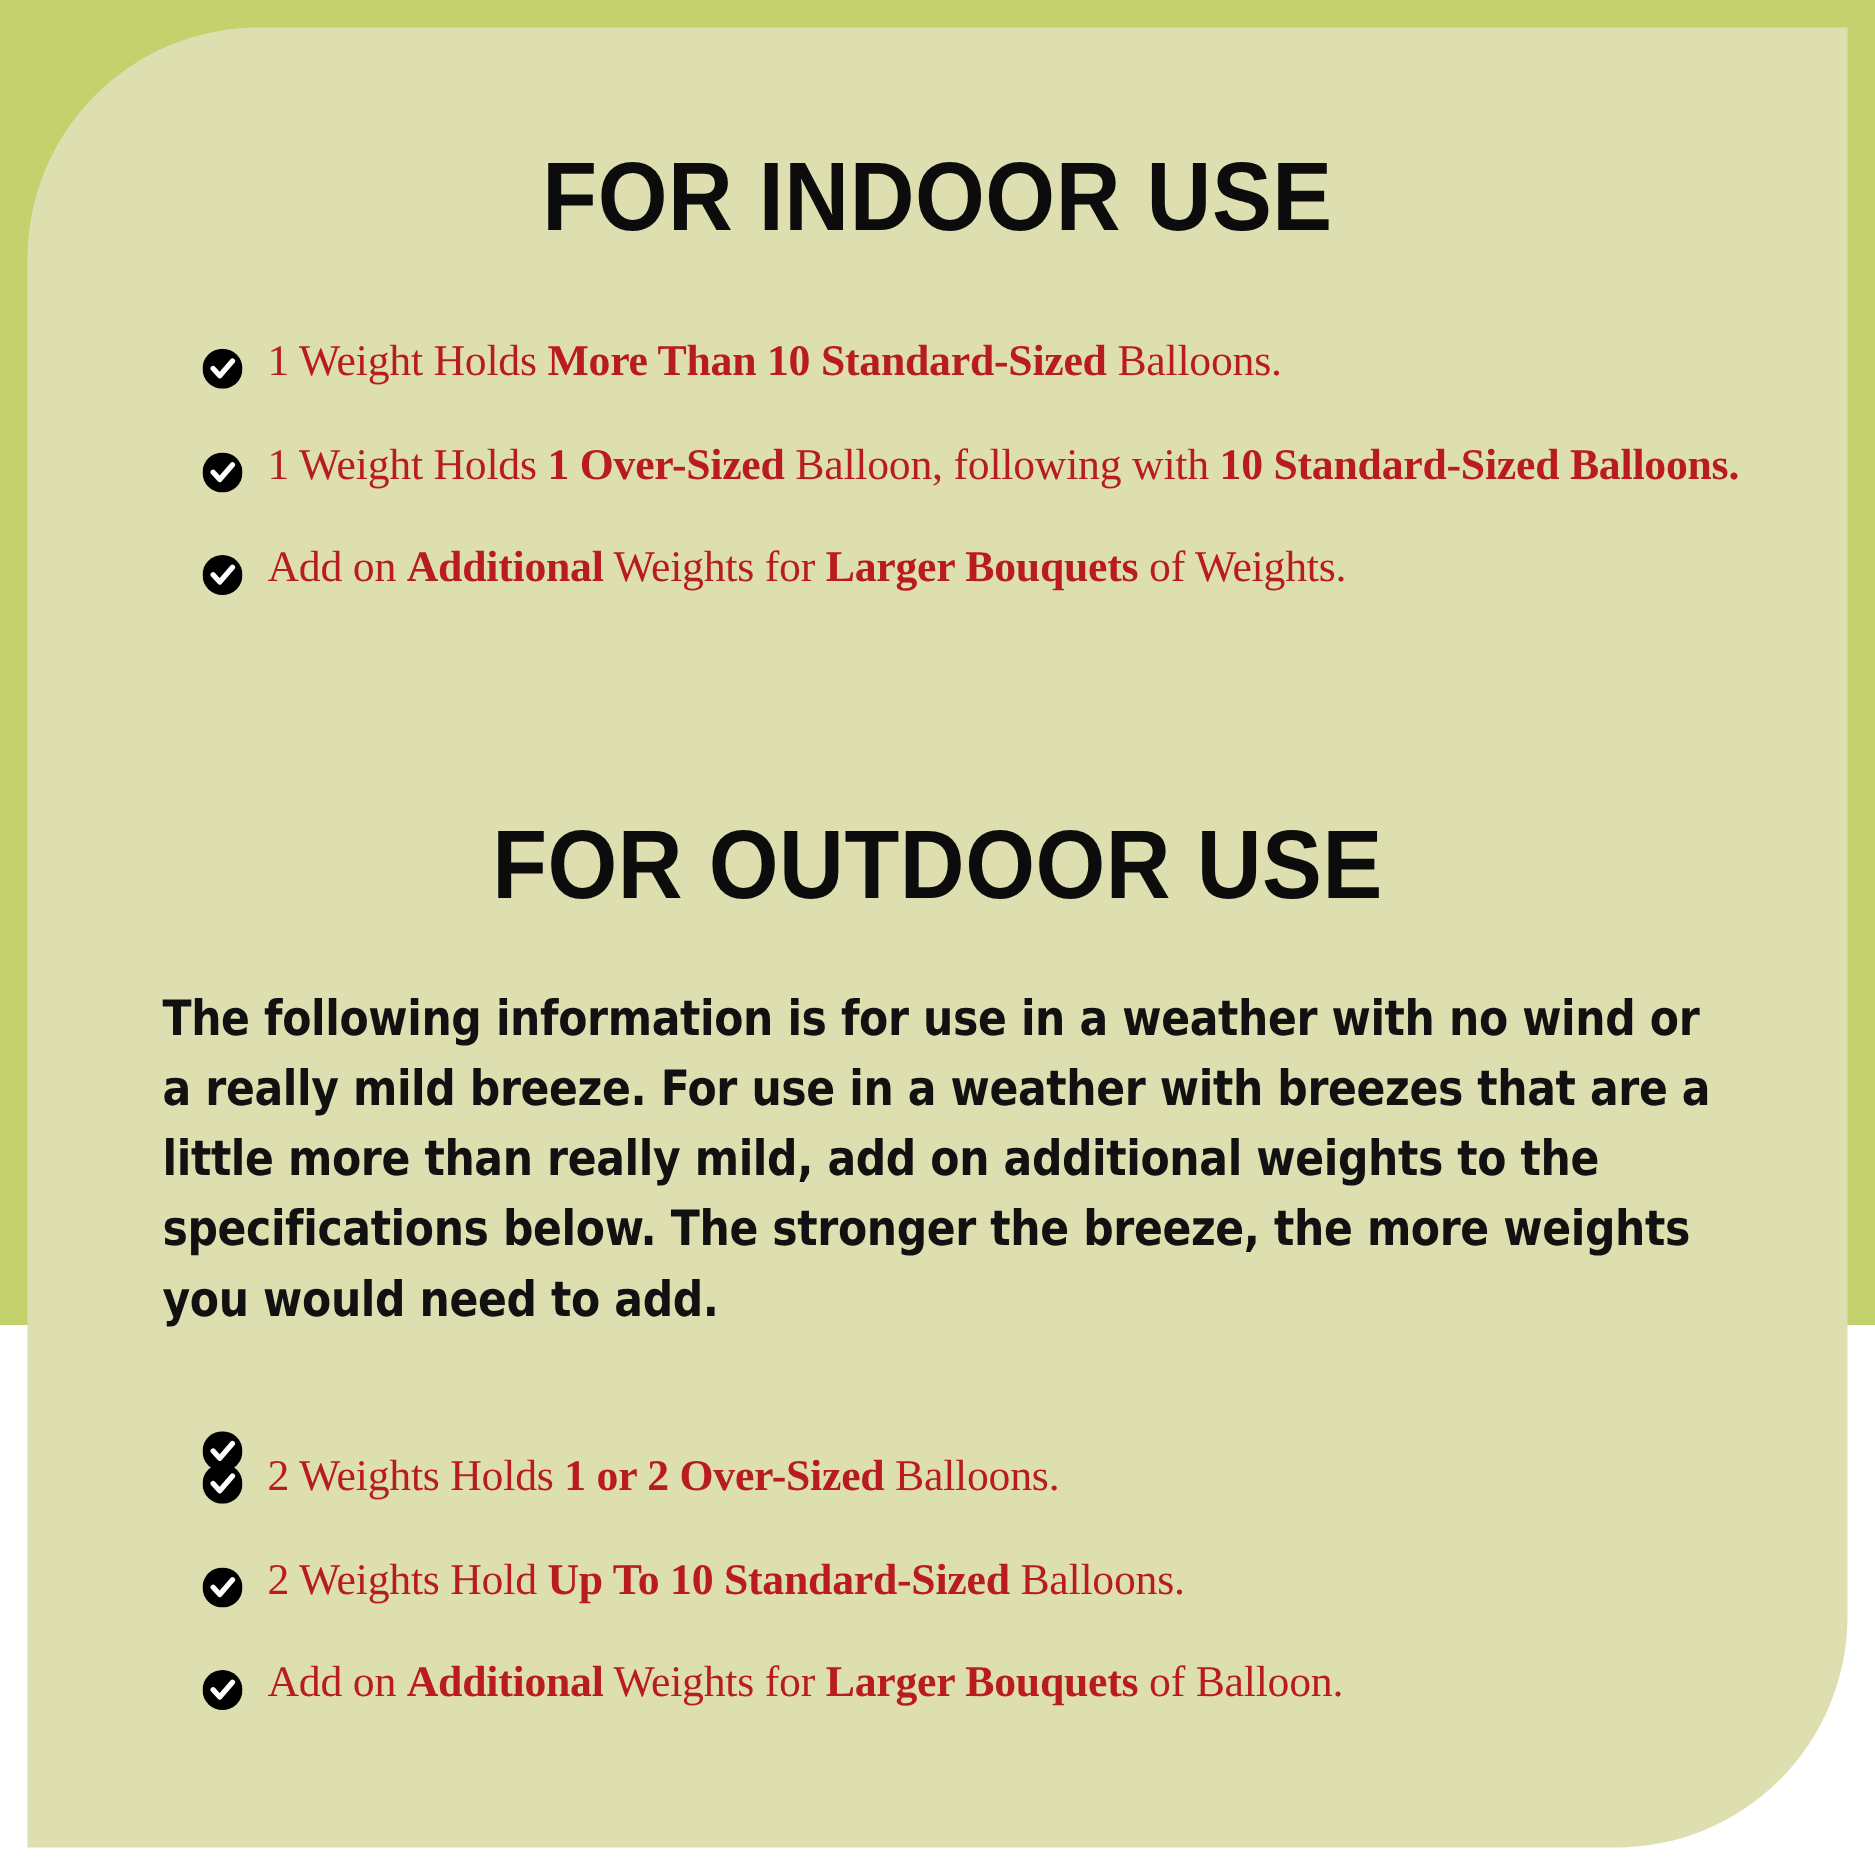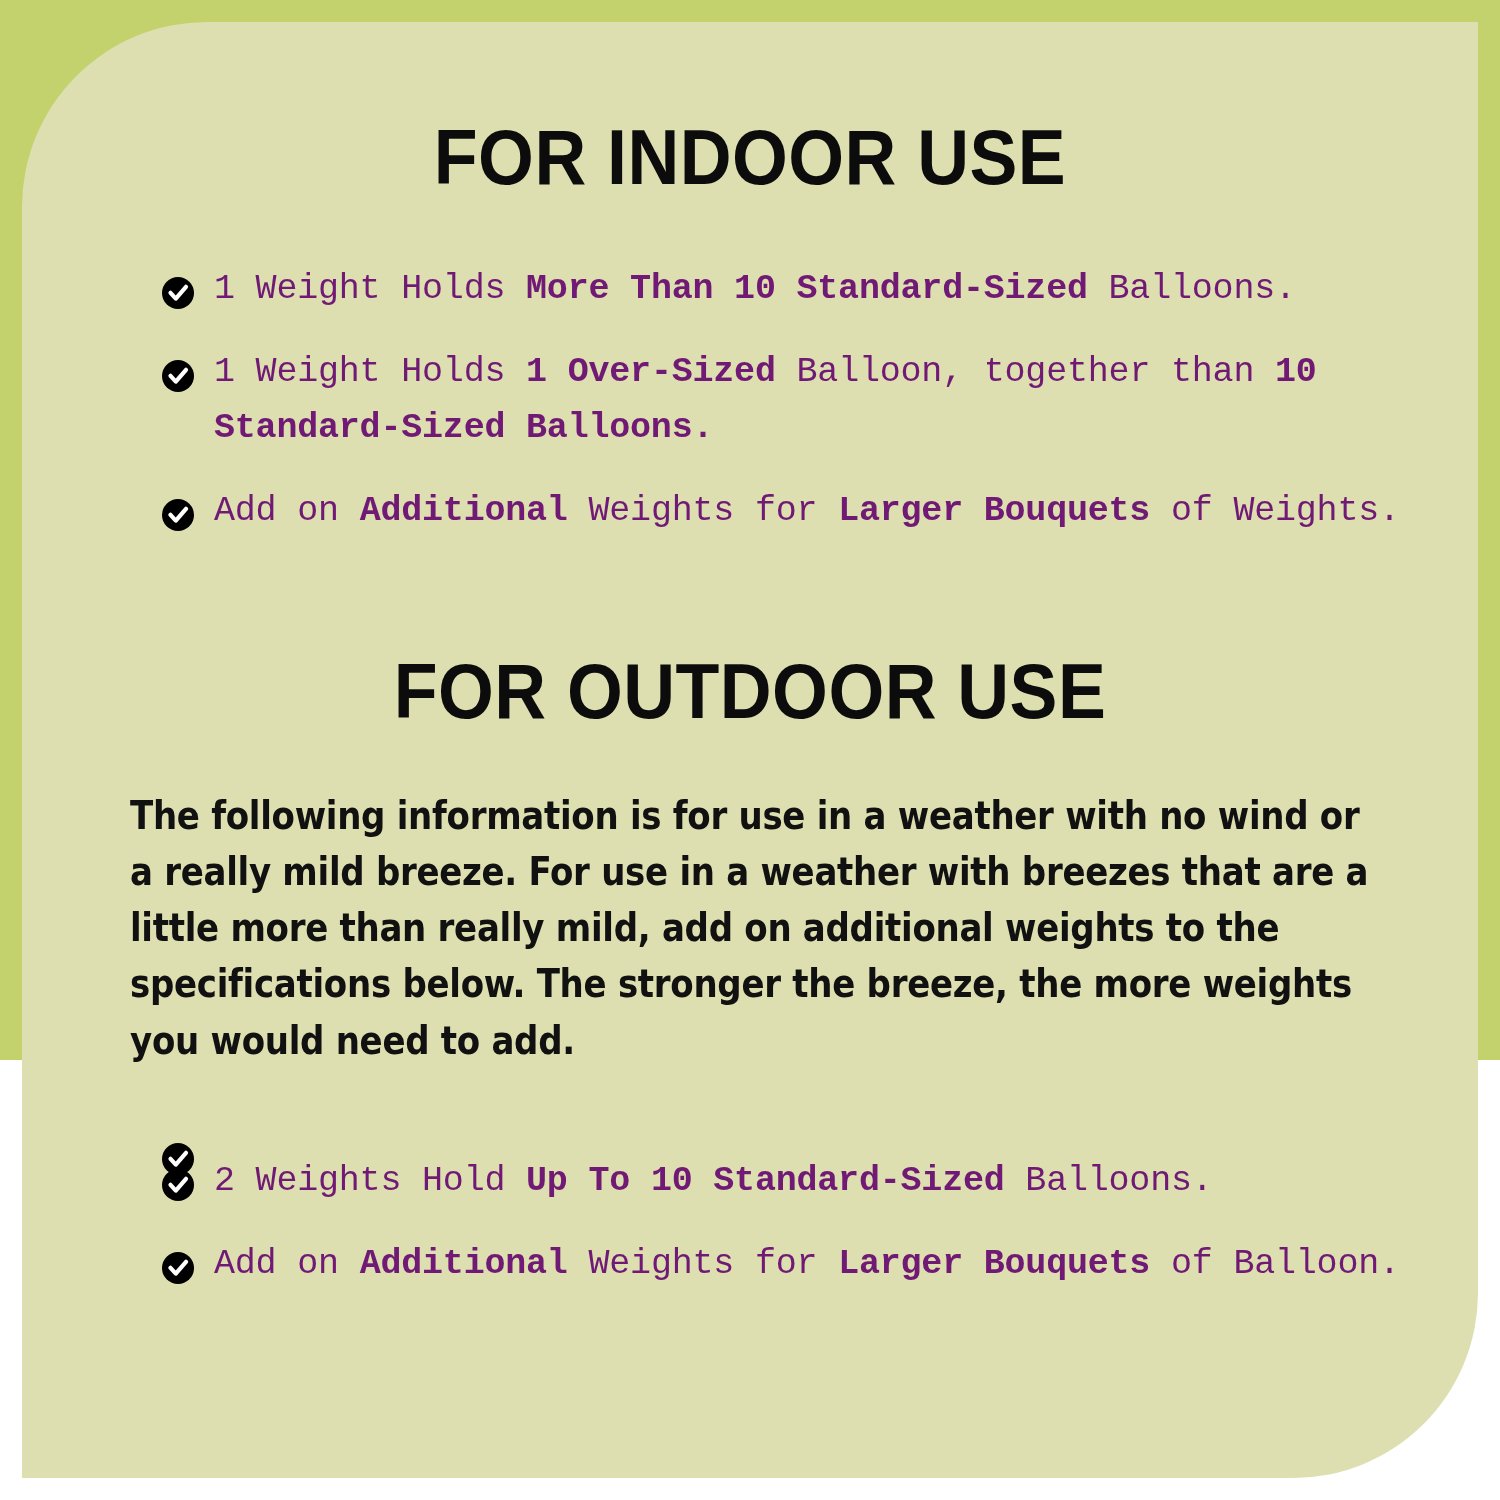--- a/index.html
+++ b/index.html
@@ -78,24 +78,24 @@
   #outdoor-list {
     left: 140px;
     top: 1105px;
     width: 1300px;
   }
 
   .bullet-item {
     position: relative;
     padding-left: 52px;
     margin-bottom: 26px;
-    font-family: Liberation Mono, monospace;
+    font-family: Liberation Serif, serif;
     font-size: 35px;
     line-height: 1.62;
-    color: #701a75;
+    color: #b91c1c;
     letter-spacing: -0.2px;
   }
 
   #outdoor-list .bullet-item {
     margin-bottom: 26px;
   }
 
   .check-icon {
     position: absolute;
     left: 0;
@@ -134,39 +134,43 @@
     <div id="heading-indoor" class="heading">FOR INDOOR USE</div>
 
     <ul id="indoor-list" class="bullet-list">
         <li class="bullet-item"><span class="check-icon"><svg viewBox="0 0 32 32" width="32" height="32" aria-hidden="true">
               <circle cx="16" cy="16" r="16" fill="#000000"></circle>
               <path d="M8.5 15.8 L13.8 21.6 L24 9.8" fill="none" stroke="#ffffff" stroke-width="4.2" stroke-linecap="round" stroke-linejoin="round"></path>
             </svg></span><span class="bullet-text"><span>1 Weight Holds </span><b>More Than 10 Standard-Sized</b><span> Balloons.</span></span></li>
         <li class="bullet-item"><span class="check-icon"><svg viewBox="0 0 32 32" width="32" height="32" aria-hidden="true">
               <circle cx="16" cy="16" r="16" fill="#000000"></circle>
               <path d="M8.5 15.8 L13.8 21.6 L24 9.8" fill="none" stroke="#ffffff" stroke-width="4.2" stroke-linecap="round" stroke-linejoin="round"></path>
-            </svg></span><span class="bullet-text"><span>1 Weight Holds </span><b>1 Over-Sized</b><span> Balloon, together than </span><b>10 Standard-Sized Balloons.</b></span></li>
+            </svg></span><span class="bullet-text"><span>1 Weight Holds </span><b>1 Over-Sized</b><span> Balloon, following with </span><b>10 Standard-Sized Balloons.</b></span></li>
         <li class="bullet-item"><span class="check-icon"><svg viewBox="0 0 32 32" width="32" height="32" aria-hidden="true">
               <circle cx="16" cy="16" r="16" fill="#000000"></circle>
               <path d="M8.5 15.8 L13.8 21.6 L24 9.8" fill="none" stroke="#ffffff" stroke-width="4.2" stroke-linecap="round" stroke-linejoin="round"></path>
             </svg></span><span class="bullet-text"><span>Add on </span><b>Additional</b><span> Weights for </span><b>Larger Bouquets</b><span> of Weights.</span></span></li>
       </ul>
 
     <div id="heading-outdoor" class="heading">FOR OUTDOOR USE</div>
 
     <p id="intro-paragraph">The following information is for use in a weather with no wind or a really mild breeze. For use in a weather with breezes that are a little more than really mild, add on additional weights to the specifications below. The stronger the breeze, the more weights you would need to add.</p>
 
     <ul id="outdoor-list" class="bullet-list">
         <li class="bullet-item"><span class="check-icon"><svg viewBox="0 0 32 32" width="32" height="32" aria-hidden="true">
               <circle cx="16" cy="16" r="16" fill="#000000"></circle>
               <path d="M8.5 15.8 L13.8 21.6 L24 9.8" fill="none" stroke="#ffffff" stroke-width="4.2" stroke-linecap="round" stroke-linejoin="round"></path>
             </svg></span></li>
         <li class="bullet-item"><span class="check-icon"><svg viewBox="0 0 32 32" width="32" height="32" aria-hidden="true">
               <circle cx="16" cy="16" r="16" fill="#000000"></circle>
               <path d="M8.5 15.8 L13.8 21.6 L24 9.8" fill="none" stroke="#ffffff" stroke-width="4.2" stroke-linecap="round" stroke-linejoin="round"></path>
+            </svg></span><span class="bullet-text"><span>2 Weights Holds </span><b>1 or 2 Over-Sized</b><span> Balloons.</span></span></li>
+        <li class="bullet-item"><span class="check-icon"><svg viewBox="0 0 32 32" width="32" height="32" aria-hidden="true">
+              <circle cx="16" cy="16" r="16" fill="#000000"></circle>
+              <path d="M8.5 15.8 L13.8 21.6 L24 9.8" fill="none" stroke="#ffffff" stroke-width="4.2" stroke-linecap="round" stroke-linejoin="round"></path>
             </svg></span><span class="bullet-text"><span>2 Weights Hold </span><b>Up To 10 Standard-Sized</b><span> Balloons.</span></span></li>
         <li class="bullet-item"><span class="check-icon"><svg viewBox="0 0 32 32" width="32" height="32" aria-hidden="true">
               <circle cx="16" cy="16" r="16" fill="#000000"></circle>
               <path d="M8.5 15.8 L13.8 21.6 L24 9.8" fill="none" stroke="#ffffff" stroke-width="4.2" stroke-linecap="round" stroke-linejoin="round"></path>
             </svg></span><span class="bullet-text"><span>Add on </span><b>Additional</b><span> Weights for </span><b>Larger Bouquets</b><span> of Balloon.</span></span></li>
       </ul>
 
   </div>
 </div>
 

